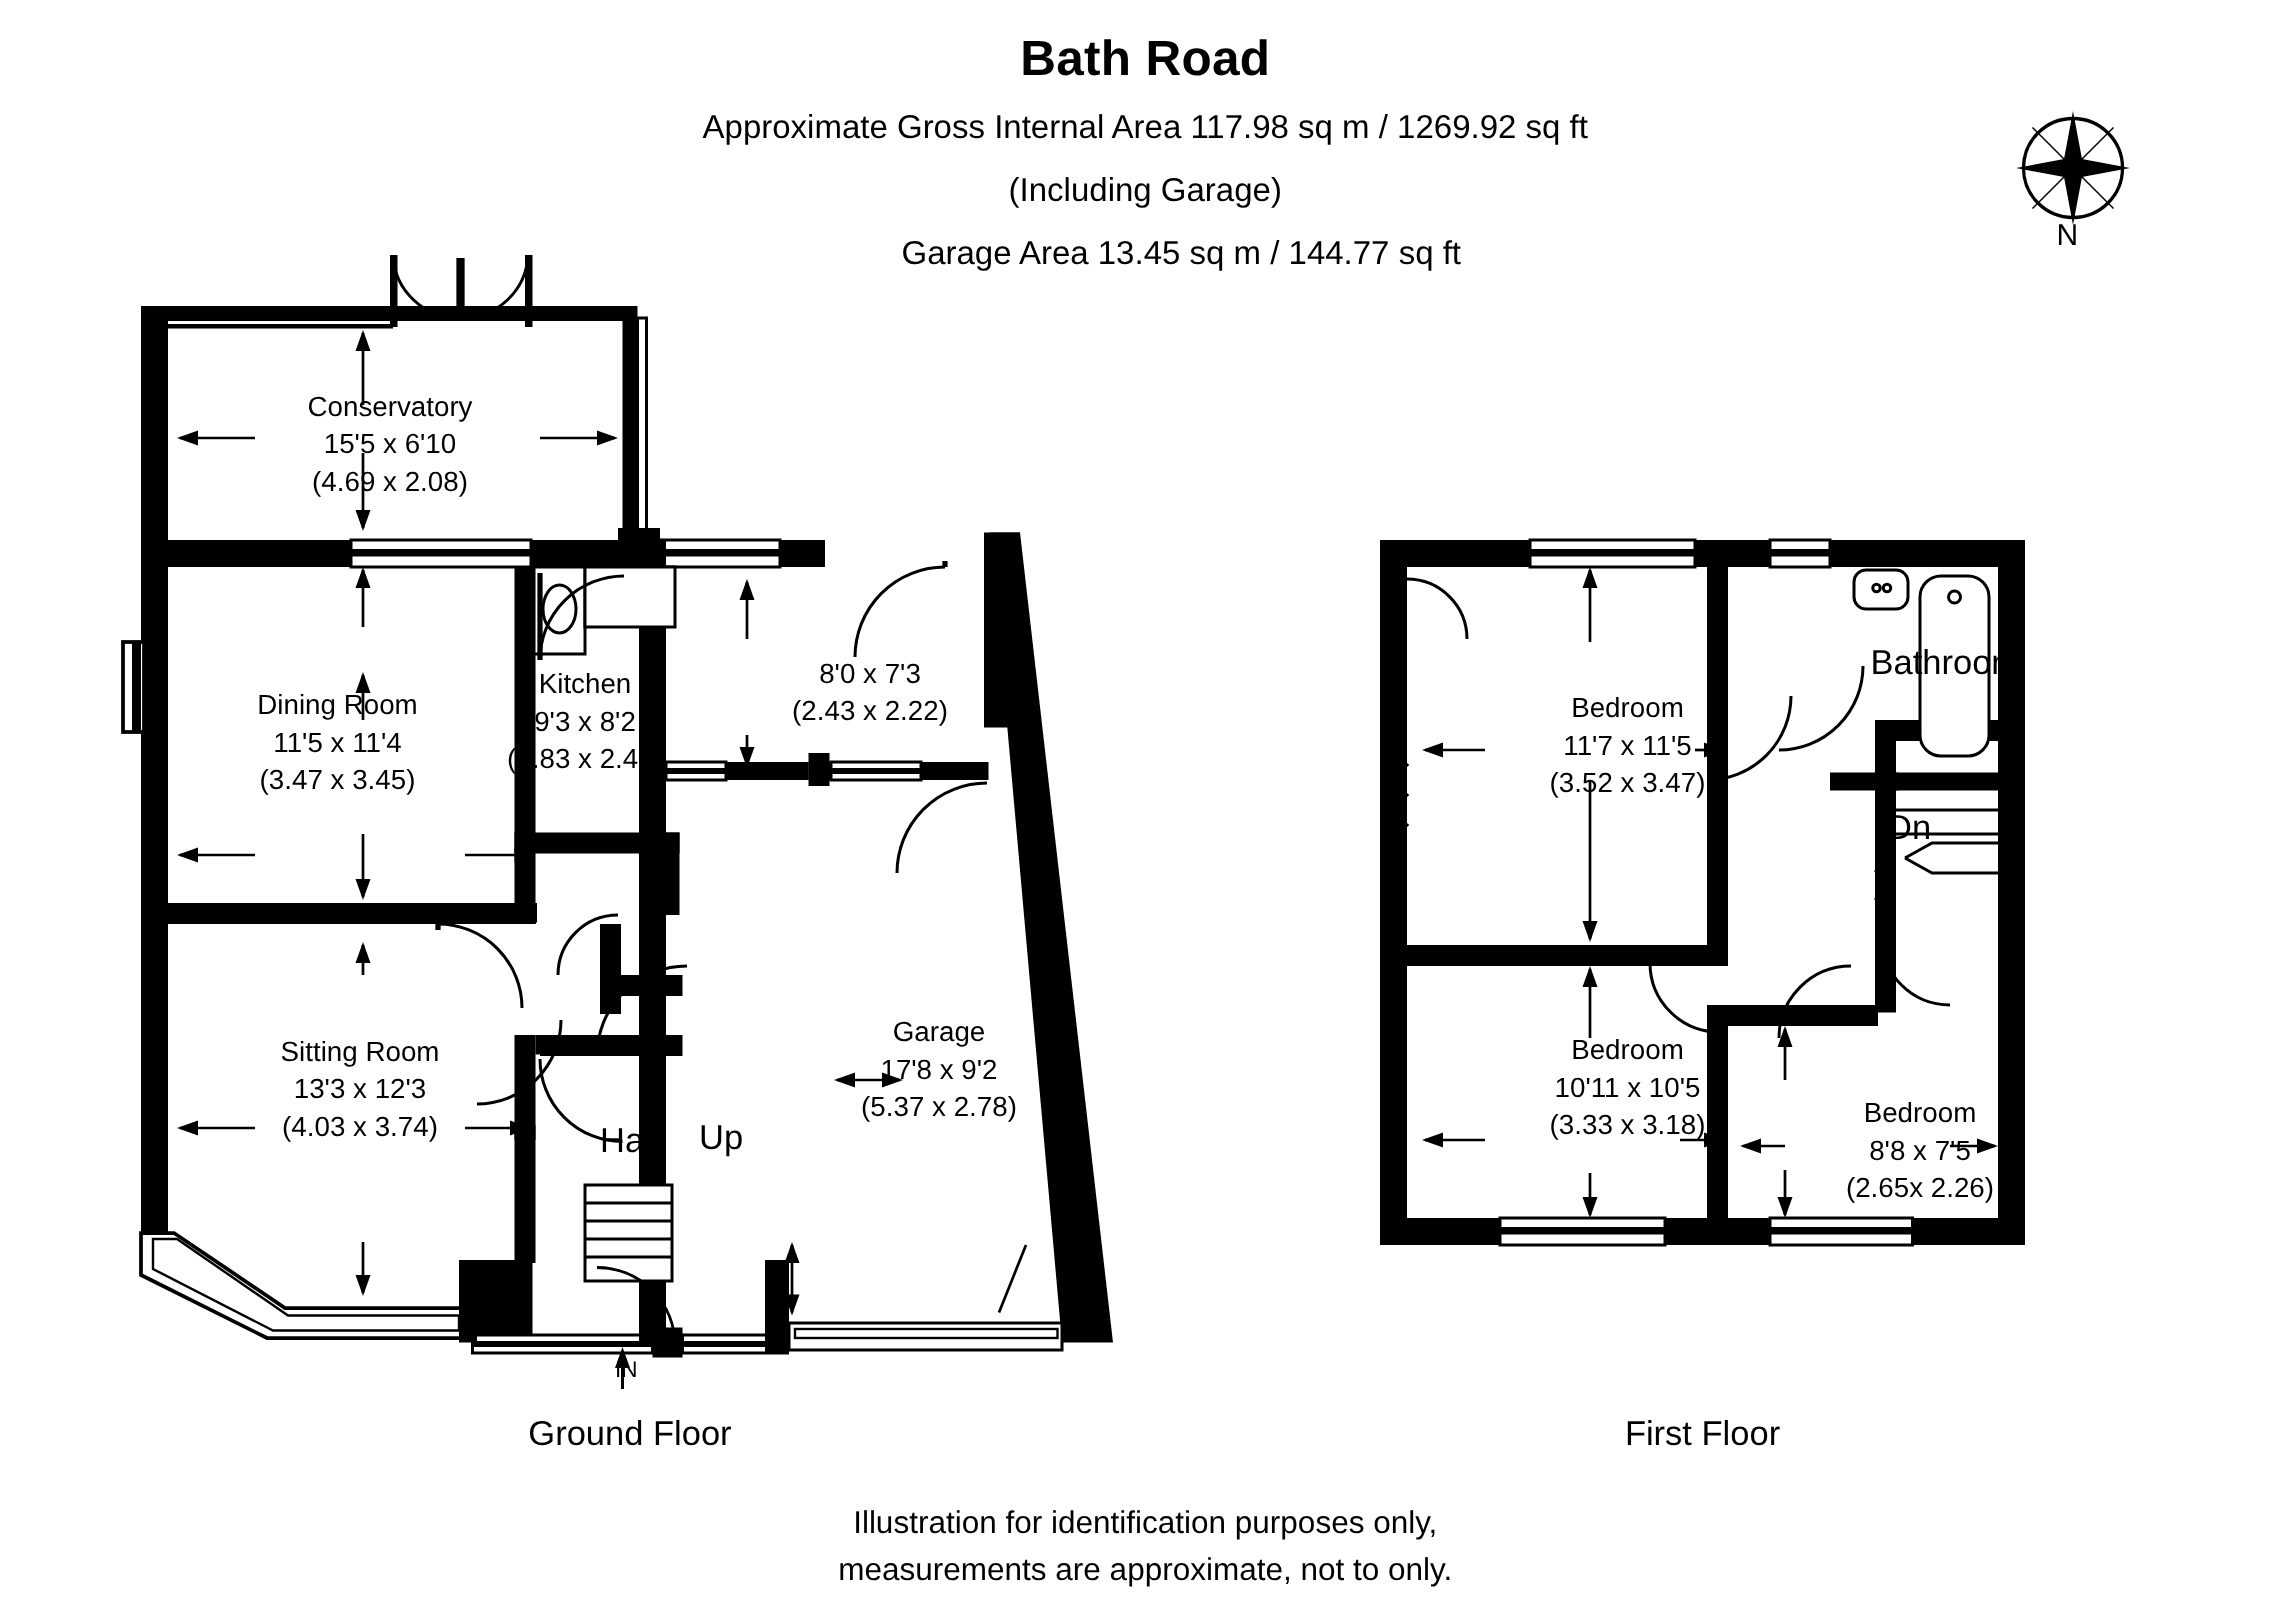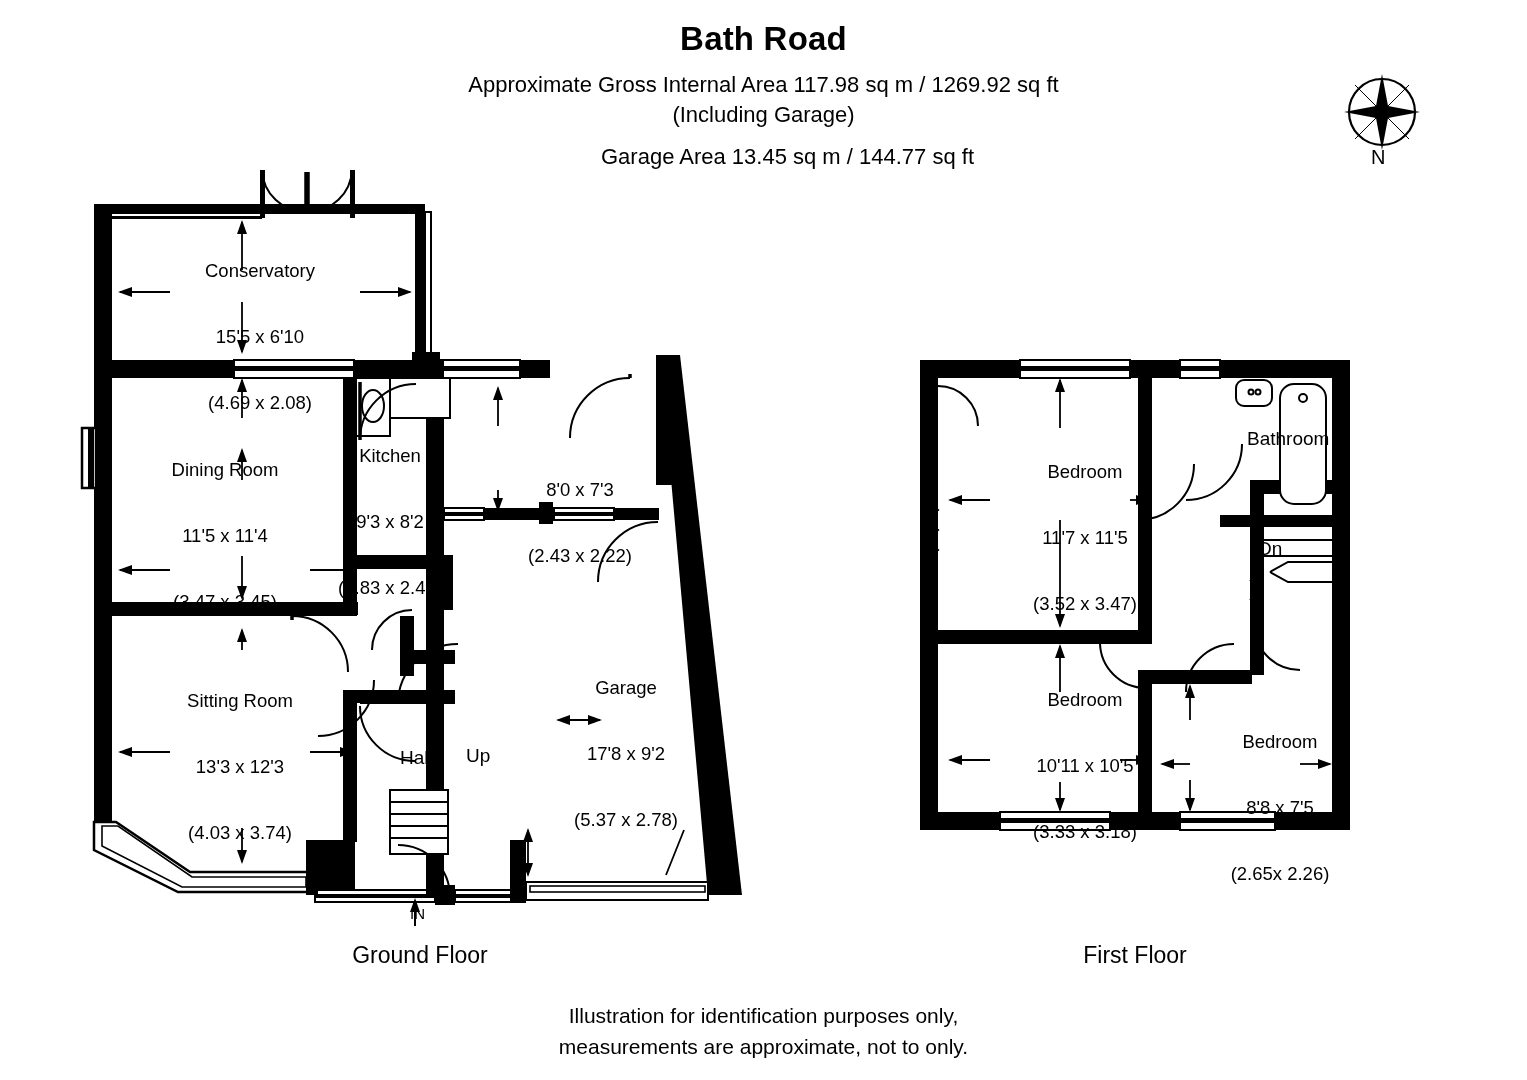--- a/index.html
+++ b/index.html
@@ -29,21 +29,21 @@
     font-weight: bold;
     margin-top: 20px;
     letter-spacing: 0.2px;
   }
   #subtitle1 {
     font-size: 22px;
     margin-top: 14px;
   }
   #subtitle2 {
     font-size: 22px;
-    margin-top: 4px;
+    margin-top: 16px;
   }
   #subtitle3 {
     font-size: 22px;
     margin-top: 16px;
     padding-left: 48px;
   }
 
   
   #compass {
     position: absolute;
@@ -83,26 +83,26 @@
 
   
   .room-label {
     position: absolute;
     text-align: center;
     font-size: 18.5px;
     line-height: 25px;
     white-space: nowrap;
   }
   .room-label .name { display: block; }
-  .room-label .dim  { display: block; margin-top: 41px; }
+  .room-label .dim  { display: block; }
 
   
   .mini-label {
     position: absolute;
-    font-size: 19px;
+    font-size: 23px;
     white-space: nowrap;
   }
 
   
   #footer {
     position: absolute;
     left: 0;
     top: 1000px;
     width: 1527px;
     text-align: center;

